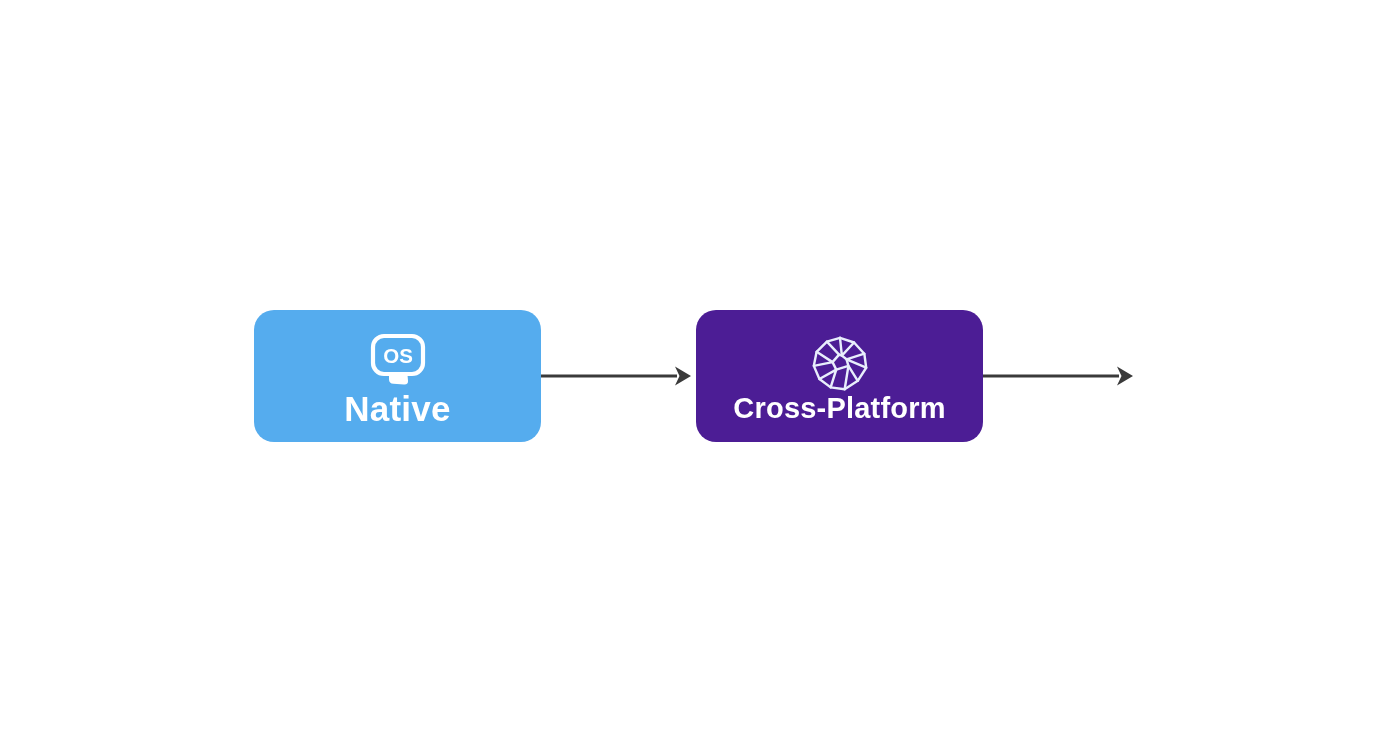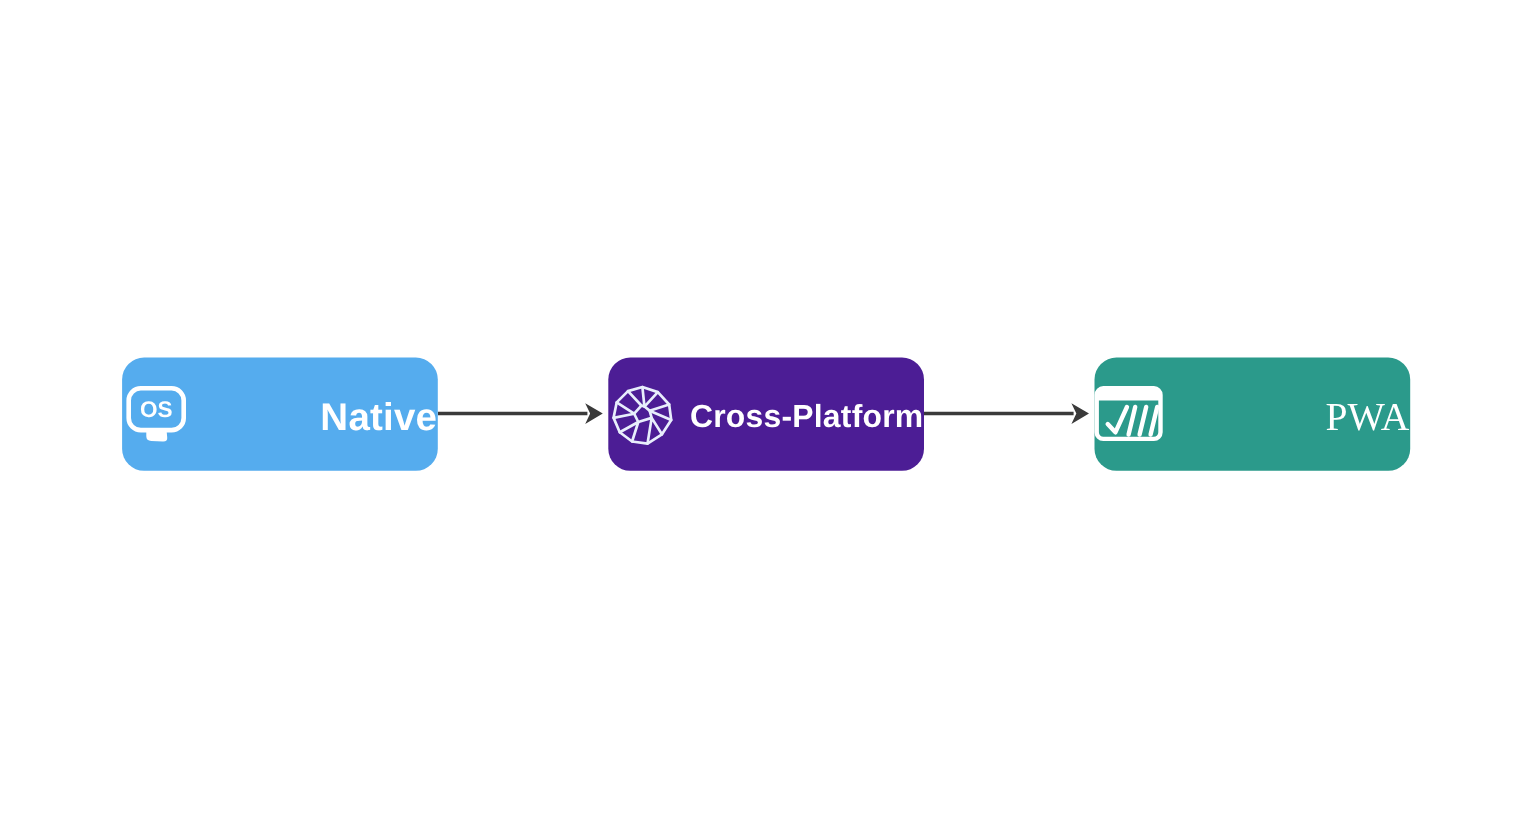--- a/index.html
+++ b/index.html
@@ -29,26 +29,26 @@
     height: 132px;
     display: flex;
     flex-direction: row;
     align-items: center;
     justify-content: center;
   }
 
   
   .node {
     width: 287px;
-    height: 103px;
+    height: 132px;
     border-radius: 20px;
     display: flex;
-    flex-direction: row;
+    flex-direction: column;
     align-items: center;
-    justify-content: space-between;
+    justify-content: center;
     box-sizing: border-box;
     padding-top: 6px;
     flex: 0 0 auto;
     position: relative;
   }
   .node-native        { background: #55ACEE; }
   .node-crossplatform { background: #4c1d95; }
   .node-pwa           { background: #2B9A8B; }
 
   .node-icon {
@@ -136,34 +136,15 @@
       <div class="node-label label-crossplatform">Cross-Platform</div>
     </div>
 
     <div class="connector">
       <svg width="155" height="26" viewBox="0 0 155 26">
         <line x1="0" y1="13" x2="136" y2="13" stroke="#3a3a3a" stroke-width="3.2" stroke-linecap="butt"></line>
         <path d="M134 3.5 L150 13 L134 22.5 L138.5 13 Z" fill="#3a3a3a"></path>
       </svg>
     </div>
 
-    <div class="node node-pwa">
-      <div class="node-icon">
-        <svg width="66" height="56" viewBox="0 0 66 56" fill="none">
-
-          <rect x="4" y="3" width="58" height="46" rx="6" ry="6" stroke="#ffffff" stroke-width="4" fill="none"></rect>
-
-          <path d="M4 9 Q4 3 10 3 L56 3 Q62 3 62 9 L62 14 L4 14 Z" fill="#ffffff"></path>
-
-          <path d="M14 35.5 L21 43 L31.5 20" stroke="#ffffff" stroke-width="4" fill="none" stroke-linecap="round" stroke-linejoin="round"></path>
-
-          <g stroke="#ffffff" stroke-width="4" stroke-linecap="round">
-            <line x1="39" y1="20" x2="33" y2="45"></line>
-            <line x1="49" y1="20" x2="43" y2="45"></line>
-            <line x1="59" y1="20" x2="53" y2="45"></line>
-          </g>
-        </svg>
-      </div>
-      <div class="node-label label-pwa">PWA</div>
-    </div>
 
   </div>
 </div>
 
 </body></html>

